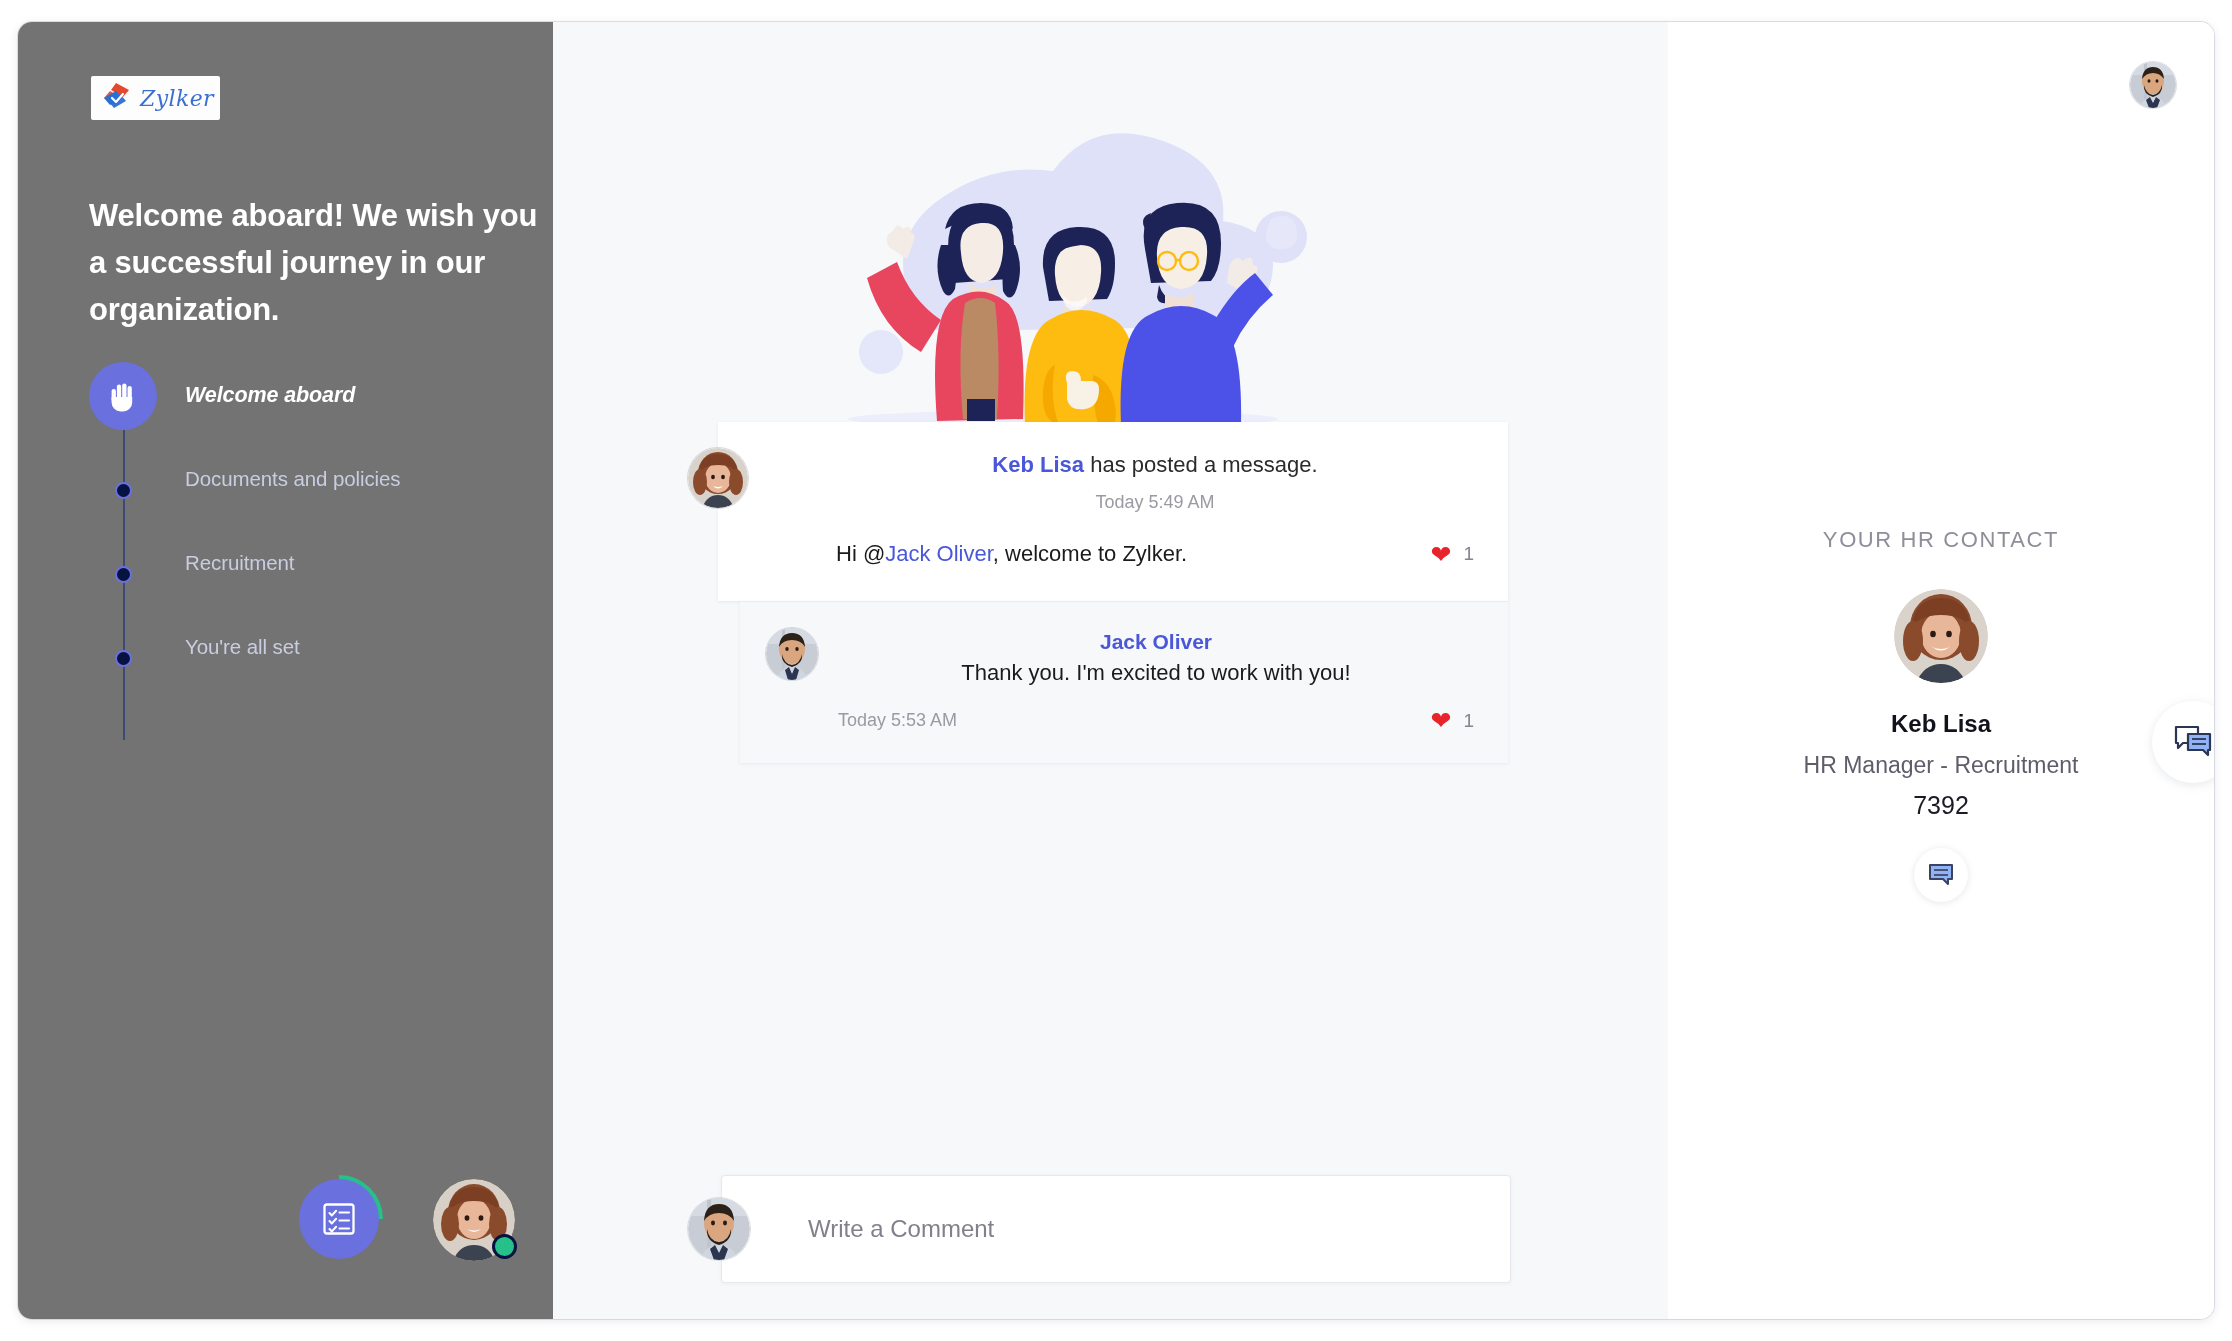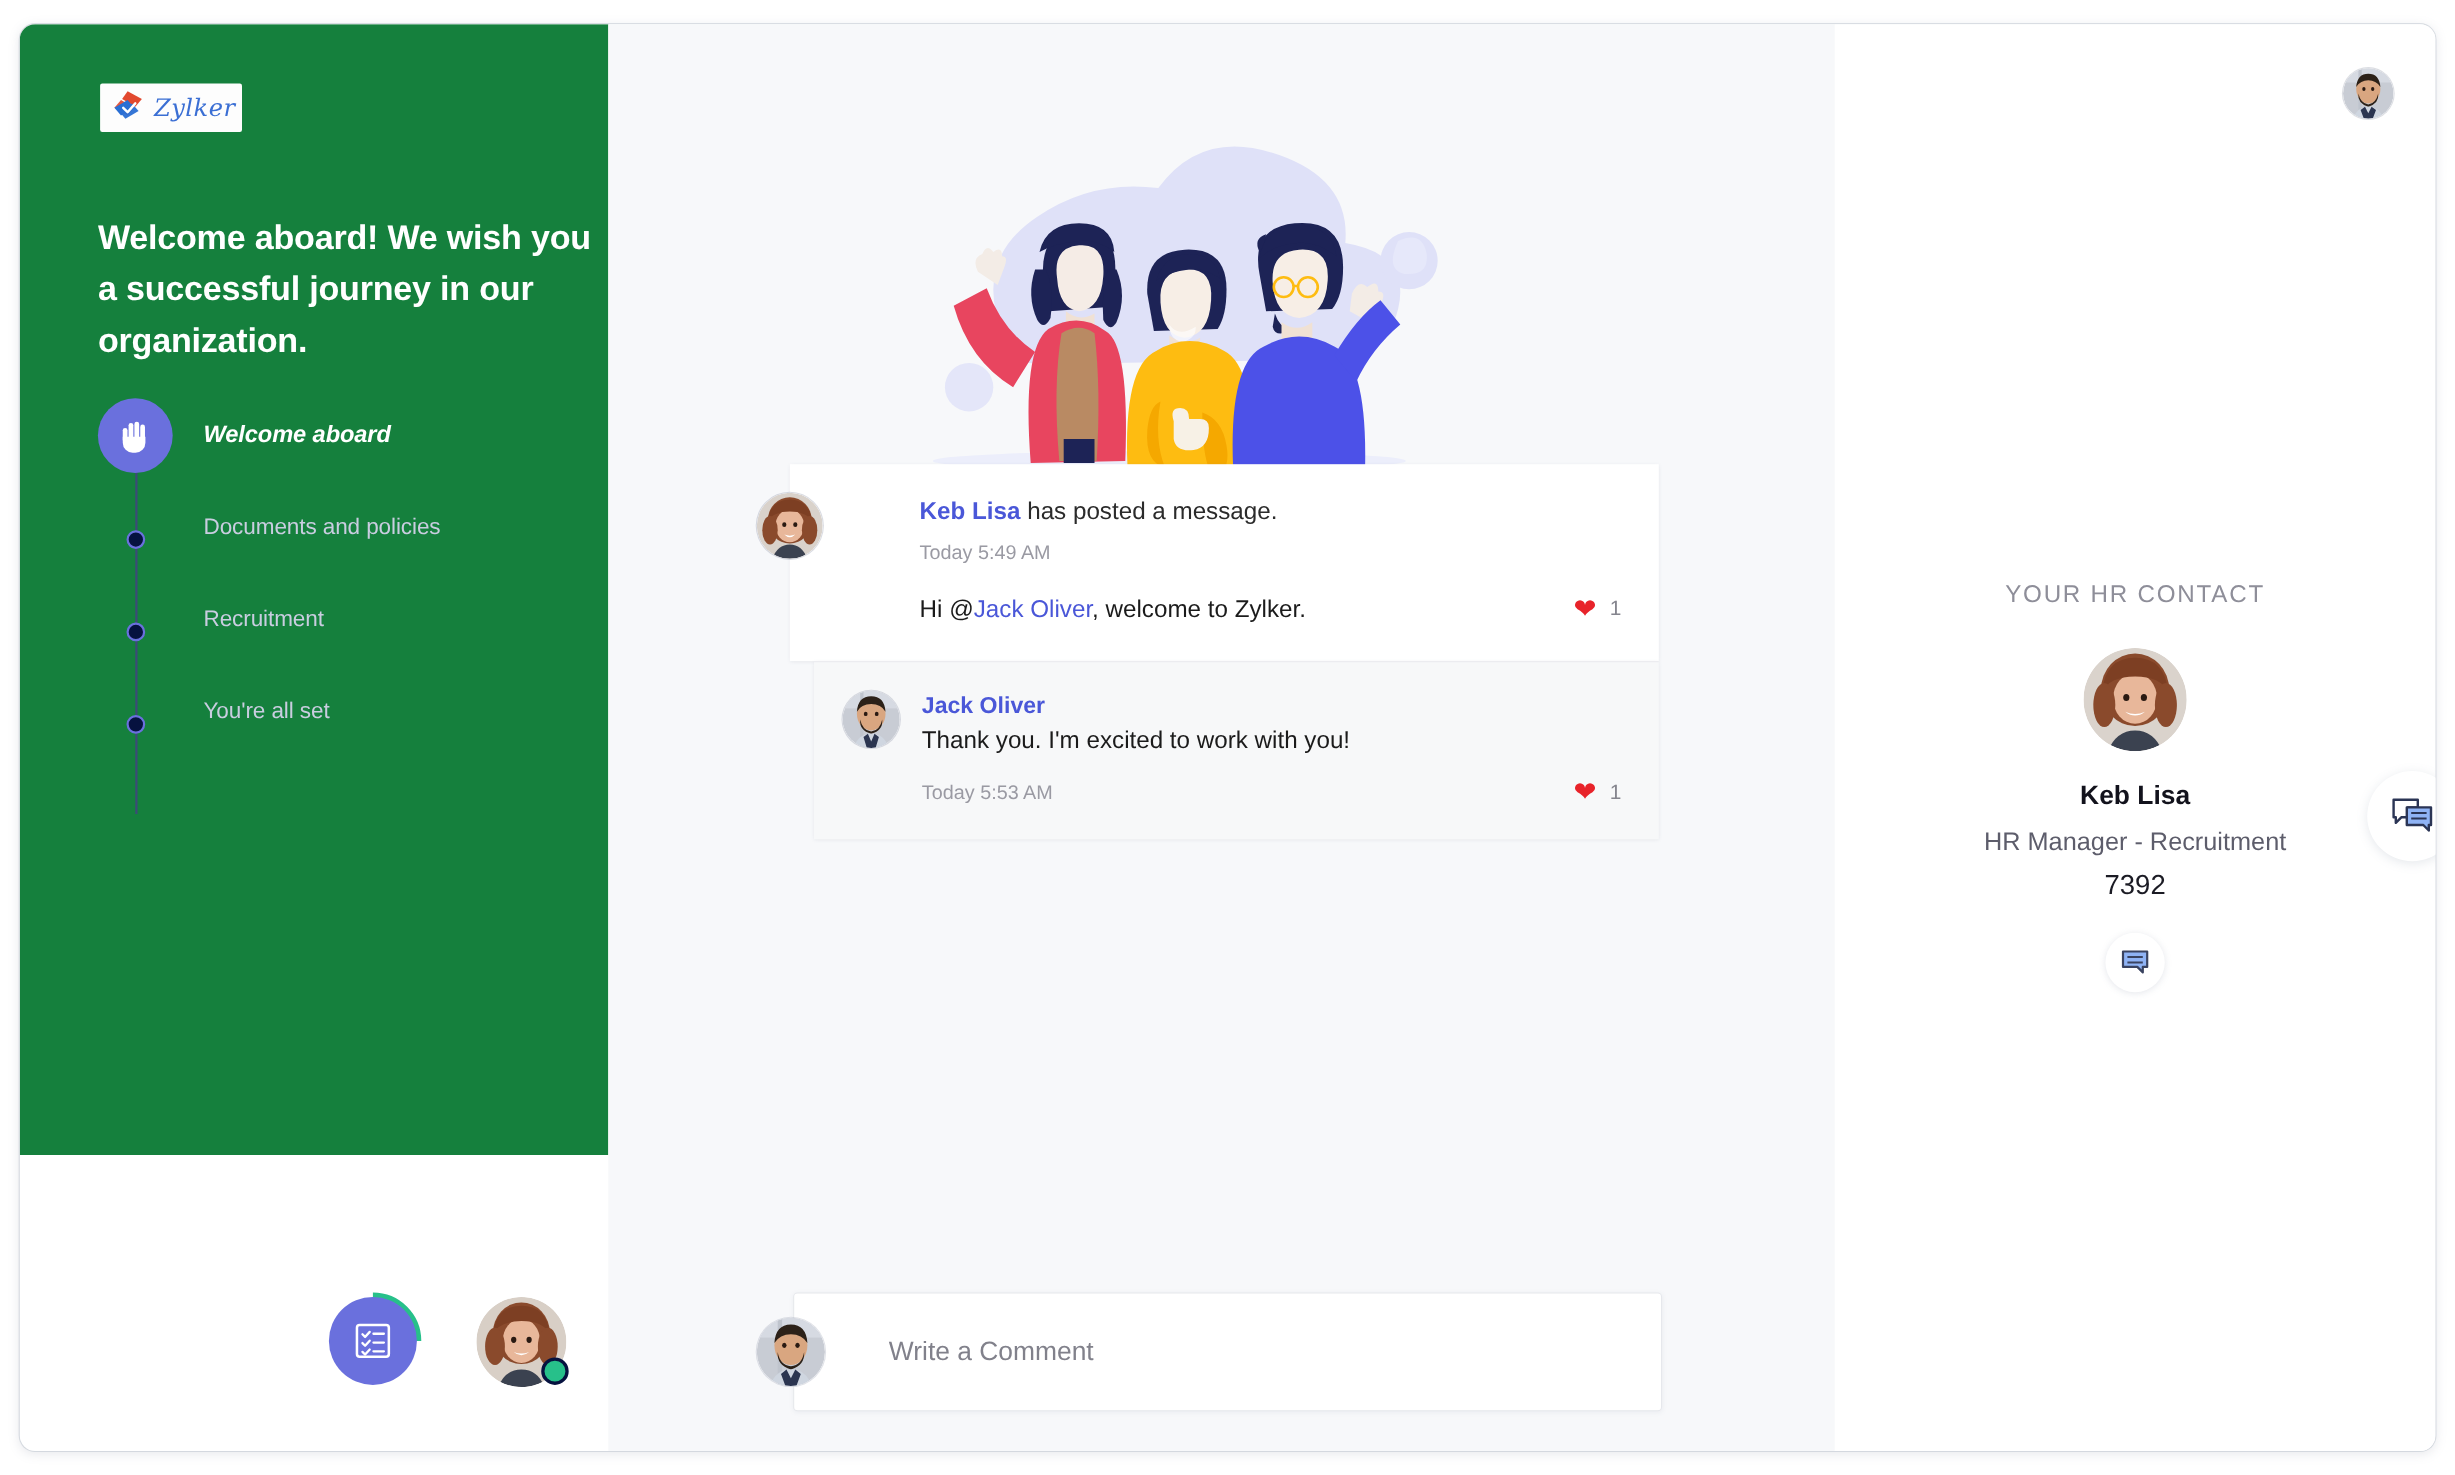--- a/index.html
+++ b/index.html
@@ -17,22 +17,22 @@
     background: #ffffff;
     border-radius: 14px;
     overflow: hidden;
     box-shadow: 0 0 0 1px rgba(180,188,200,0.45), 0 2px 10px rgba(120,130,150,0.18);
   }
 
   
   .sidebar {
     position: absolute;
     left: 0; top: 0;
-    width: 535px; height: 1028px;
-    background: #15803d;
+    width: 535px; height: 1297px;
+    background: #737373;
   }
   .logo-box {
     position: absolute;
     left: 73px; top: 54px;
     width: 129px; height: 44px;
     background: #fdfdfd;
     border-radius: 2px;
     display: flex; align-items: center;
     padding-left: 8px;
     overflow: hidden;
@@ -148,20 +148,21 @@
     width: 540px; height: 320px;
   }
 
   .feed { position: absolute; left: 165px; top: 400px; width: 790px; }
 
   .card {
     position: relative;
     background: #ffffff;
     padding: 30px 34px 34px 118px;
     box-shadow: 0 1px 3px rgba(110,120,140,0.12);
+    text-align: center;
   }
   .card.reply {
     background: #f7f8f9;
     margin-left: 22px;
     width: 768px;
     padding: 28px 34px 30px 98px;
     border-top: 1px solid #ececef;
   }
   .card-avatar {
     position: absolute;

